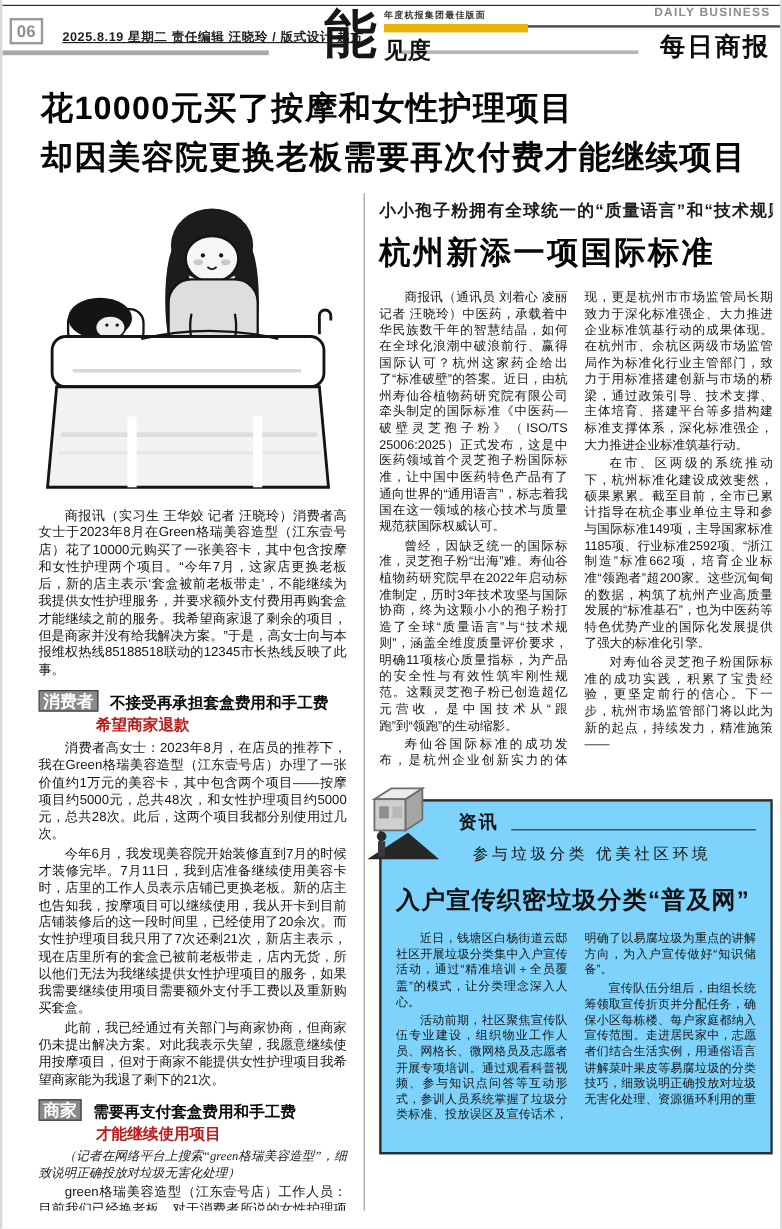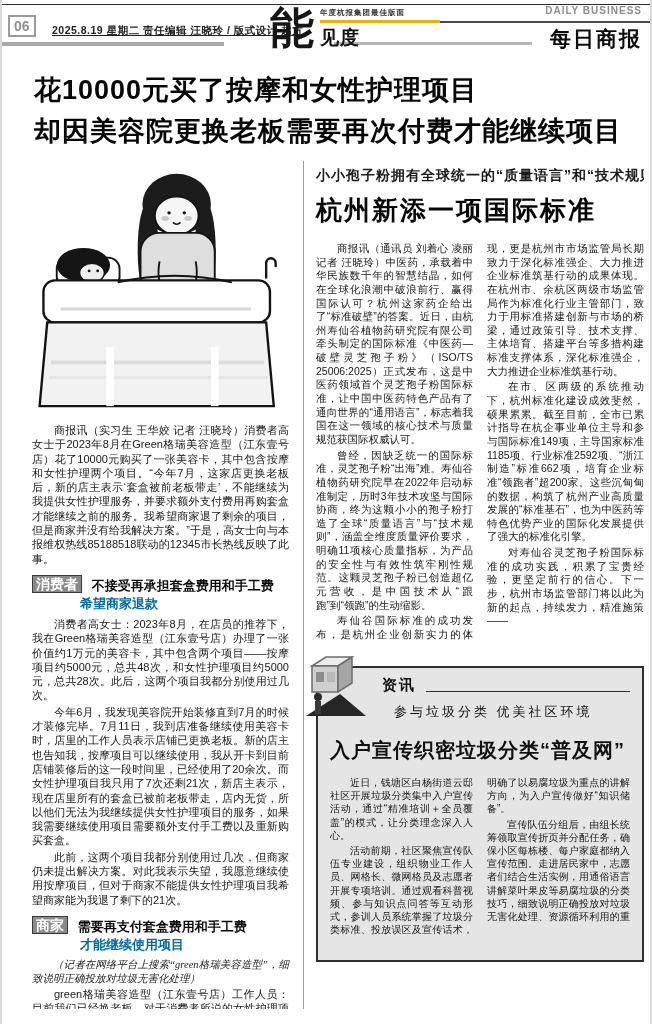--- a/index.html
+++ b/index.html
@@ -21,50 +21,50 @@
   .pageno {
     position:absolute; top:15px; left:6px;
     border:2px solid #9a9a9a; color:#8f8f8f; background:#fff;
     font-weight:bold; font-size:14px; padding:0 4px; line-height:18px;
   }
   .dateline { position:absolute; top:24px; left:50px; font-size:10.5px; font-weight:bold; color:#222; letter-spacing:0.5px;text-decoration:underline; }
   .rule-thick-left { position:absolute; top:42px; left:0; width:222px; height:4px; background:#a8a8a8; }
   .rule-thick-right { position:absolute; top:42px; left:332px; right:118px; height:3px; background:#b5b5b5; }
   .logo-char { position:absolute; left:268px; top:4px; font-size:44px; font-weight:900; font-family:"Liberation Serif", serif; color:#161616; line-height:50px; }
   .logo-right { position:absolute; left:318px; top:8px; width:120px; }
-  .logo-small { display:block; font-size:7.5px; color:#333; font-weight:bold; letter-spacing:1px; border-bottom:3px solid #eab308; padding-bottom:2px; white-space:nowrap; }
+  .logo-small { display:block; font-size:7.5px; color:#333; font-weight:bold; letter-spacing:1px; border-bottom:7px solid #eab308; padding-bottom:2px; white-space:nowrap; }
   .logo-sub { display:block; font-size:19px; font-weight:900; margin-top:2px; letter-spacing:1px; }
   .rule-under-en { position:absolute; top:21px; left:438px; right:0; height:2px; background:#4a4a4a; }
   .paper-en { position:absolute; right:8px; top:5px; font-size:10px; font-weight:bold; color:#8d8d8d; letter-spacing:1px; }
   .paper-cn { position:absolute; right:8px; top:25px; font-size:21px; font-weight:900; font-family:"Liberation Serif", serif; letter-spacing:2px; color:#0c0c0c; }
   
   .headline { padding: 12px 28px 6px 32px; }
   .headline div { font-size:27px; font-weight:900; line-height:1.5; letter-spacing:1px; color:#070707; white-space:nowrap; }
   
   .cols { display:flex; padding:4px 6px 0 30px; height:852px; }
   .left-col { width:272px; border-right:1px solid #9c9c9c; padding-right:14px; overflow:hidden; }
   .right-col { flex:1; padding-left:12px; overflow:hidden; }
   
   .illus { display:block; width:100%; height:256px; margin-bottom:6px; }
   .para { font-size:11px; line-height:1.3; text-align:justify; text-indent:2em; color:#161616; margin-bottom:2px; }
   .note { font-family:"Liberation Serif", serif; font-style:italic; font-size:10.5px; line-height:1.3; text-align:justify; text-indent:2em; color:#1a1a1a; margin:2px 0; }
   .sec { margin:9px 0 4px; }
   .sec-line1 { font-weight:bold; font-size:13px; color:#0a0a0a; }
-  .sec-line2 { font-weight:bold; font-size:13px; padding-left:48px; color:#0369a1; }
+  .sec-line2 { font-weight:bold; font-size:13px; padding-left:48px; color:#b91c1c; }
   .tag {
     display:inline-block; background:#8a8a8a; border:1px solid #3a3a3a; color:#fff;
     font-size:14px; font-weight:bold; padding:0 3px; margin-right:6px; line-height:16px; vertical-align:1px;
   }
   
   .kicker { font-size:14px; font-weight:600; letter-spacing:1px; color:#1c1c1c; margin:6px 0 8px; white-space:nowrap; }
   .rc-head { font-size:26px; font-weight:900; letter-spacing:2px; color:#060606; margin-bottom:14px; }
   .rc-body { column-count:2; column-gap:14px; height:412px; overflow:hidden; }
   .rc-body p { font-size:10.5px; line-height:1.3; text-align:justify; text-indent:2em; color:#161616; margin-bottom:2px; }
   
-  .infobox { position:relative; margin-top:12px; border:2px solid #2e2e2e; height:296px; padding:10px 12px; overflow:visible; background:#e5e5e5; }
+  .infobox { position:relative; margin-top:12px; border:2px solid #2e2e2e; height:296px; padding:10px 12px; overflow:visible; background:#7dd3fc; }
   .ib-icon { position:absolute; left:-16px; top:-16px; width:70px; height:70px; }
   .ib-labelrow { display:flex; align-items:flex-end; padding-left:52px; margin-top:-2px; }
   .ib-label { font-size:15px; font-weight:900; letter-spacing:2px; }
   .ib-labelrule { flex:1; border-bottom:1px solid #2e2e2e; margin:0 0 3px 10px; }
   .ib-tagline { font-size:13px; font-weight:normal; letter-spacing:3px; padding-left:64px; margin-top:8px; }
   .ib-headline { font-size:20px; font-weight:900; letter-spacing:1px; margin:16px 0 12px; }
   .ib-body { column-count:2; column-gap:14px; height:168px; overflow:hidden; }
   .ib-body p { font-size:10px; line-height:1.32; text-align:justify; text-indent:2em; color:#161616; margin-bottom:2px; }
 </style>
 </head>
@@ -139,21 +139,21 @@
 
       <div class="sec">
         <div class="sec-line1">
           <span class="tag">消费者</span>
           <span>不接受再承担套盒费用和手工费</span>
         </div>
         <div class="sec-line2">希望商家退款</div>
       </div>
       <p class="para">消费者高女士：2023年8月，在店员的推荐下，我在Green格瑞美容造型（江东壹号店）办理了一张价值约1万元的美容卡，其中包含两个项目——按摩项目约5000元，总共48次，和女性护理项目约5000元，总共28次。此后，这两个项目我都分别使用过几次。</p>
       <p class="para">今年6月，我发现美容院开始装修直到7月的时候才装修完毕。7月11日，我到店准备继续使用美容卡时，店里的工作人员表示店铺已更换老板。新的店主也告知我，按摩项目可以继续使用，我从开卡到目前店铺装修后的这一段时间里，已经使用了20余次。而女性护理项目我只用了7次还剩21次，新店主表示，现在店里所有的套盒已被前老板带走，店内无货，所以他们无法为我继续提供女性护理项目的服务，如果我需要继续使用项目需要额外支付手工费以及重新购买套盒。</p>
-      <p class="para">此前，这两个项目我都分别使用过几次，但商家仍未提出解决方案。对此我表示失望，我愿意继续使用按摩项目，但对于商家不能提供女性护理项目我希望商家能为我退了剩下的21次。</p>
+      <p class="para">此前，我已经通过有关部门与商家协商，但商家仍未提出解决方案。对此我表示失望，我愿意继续使用按摩项目，但对于商家不能提供女性护理项目我希望商家能为我退了剩下的21次。</p>
 
       <div class="sec">
         <div class="sec-line1">
           <span class="tag">商家</span>
           <span>需要再支付套盒费用和手工费</span>
         </div>
         <div class="sec-line2">才能继续使用项目</div>
       </div>
       <p class="note">（记者在网络平台上搜索“green格瑞美容造型”，细致说明正确投放对垃圾无害化处理）</p>
       <p class="para">green格瑞美容造型（江东壹号店）工作人员：目前我们已经换老板，对于消费者所说的女性护理项目没有对应的女性护理的套盒，事实确实如此。需要消费者另外再付套盒费用与手工费用才能继续使用其之前购买的女性护理项目。其他具体情况我也不是很了解，我会向店长反映此事。</p>

